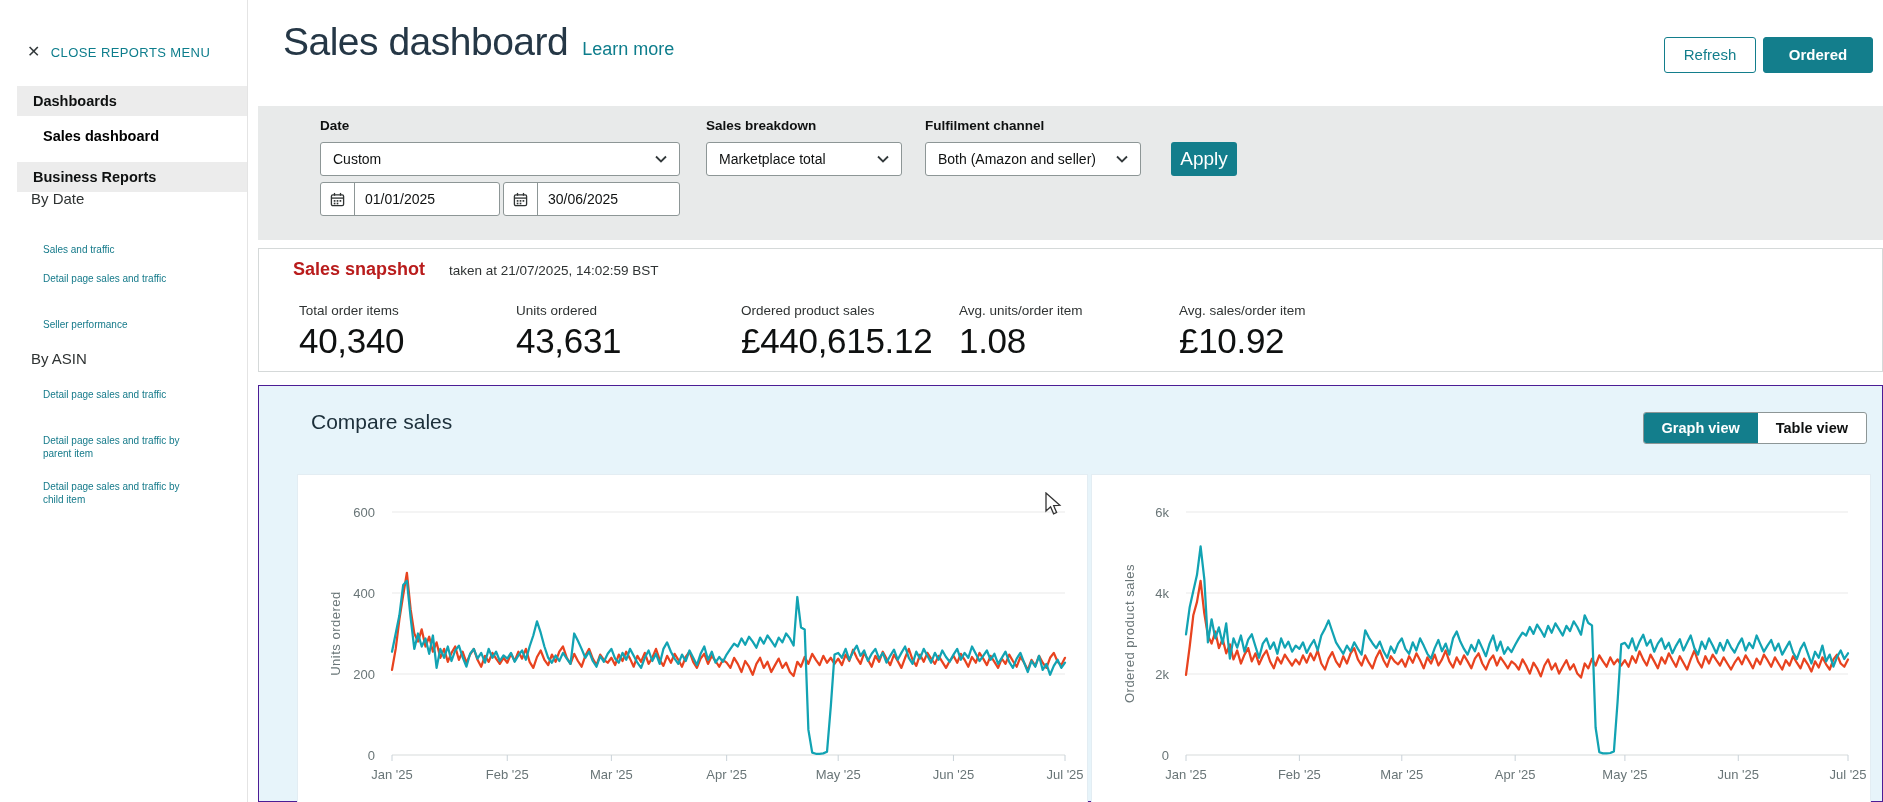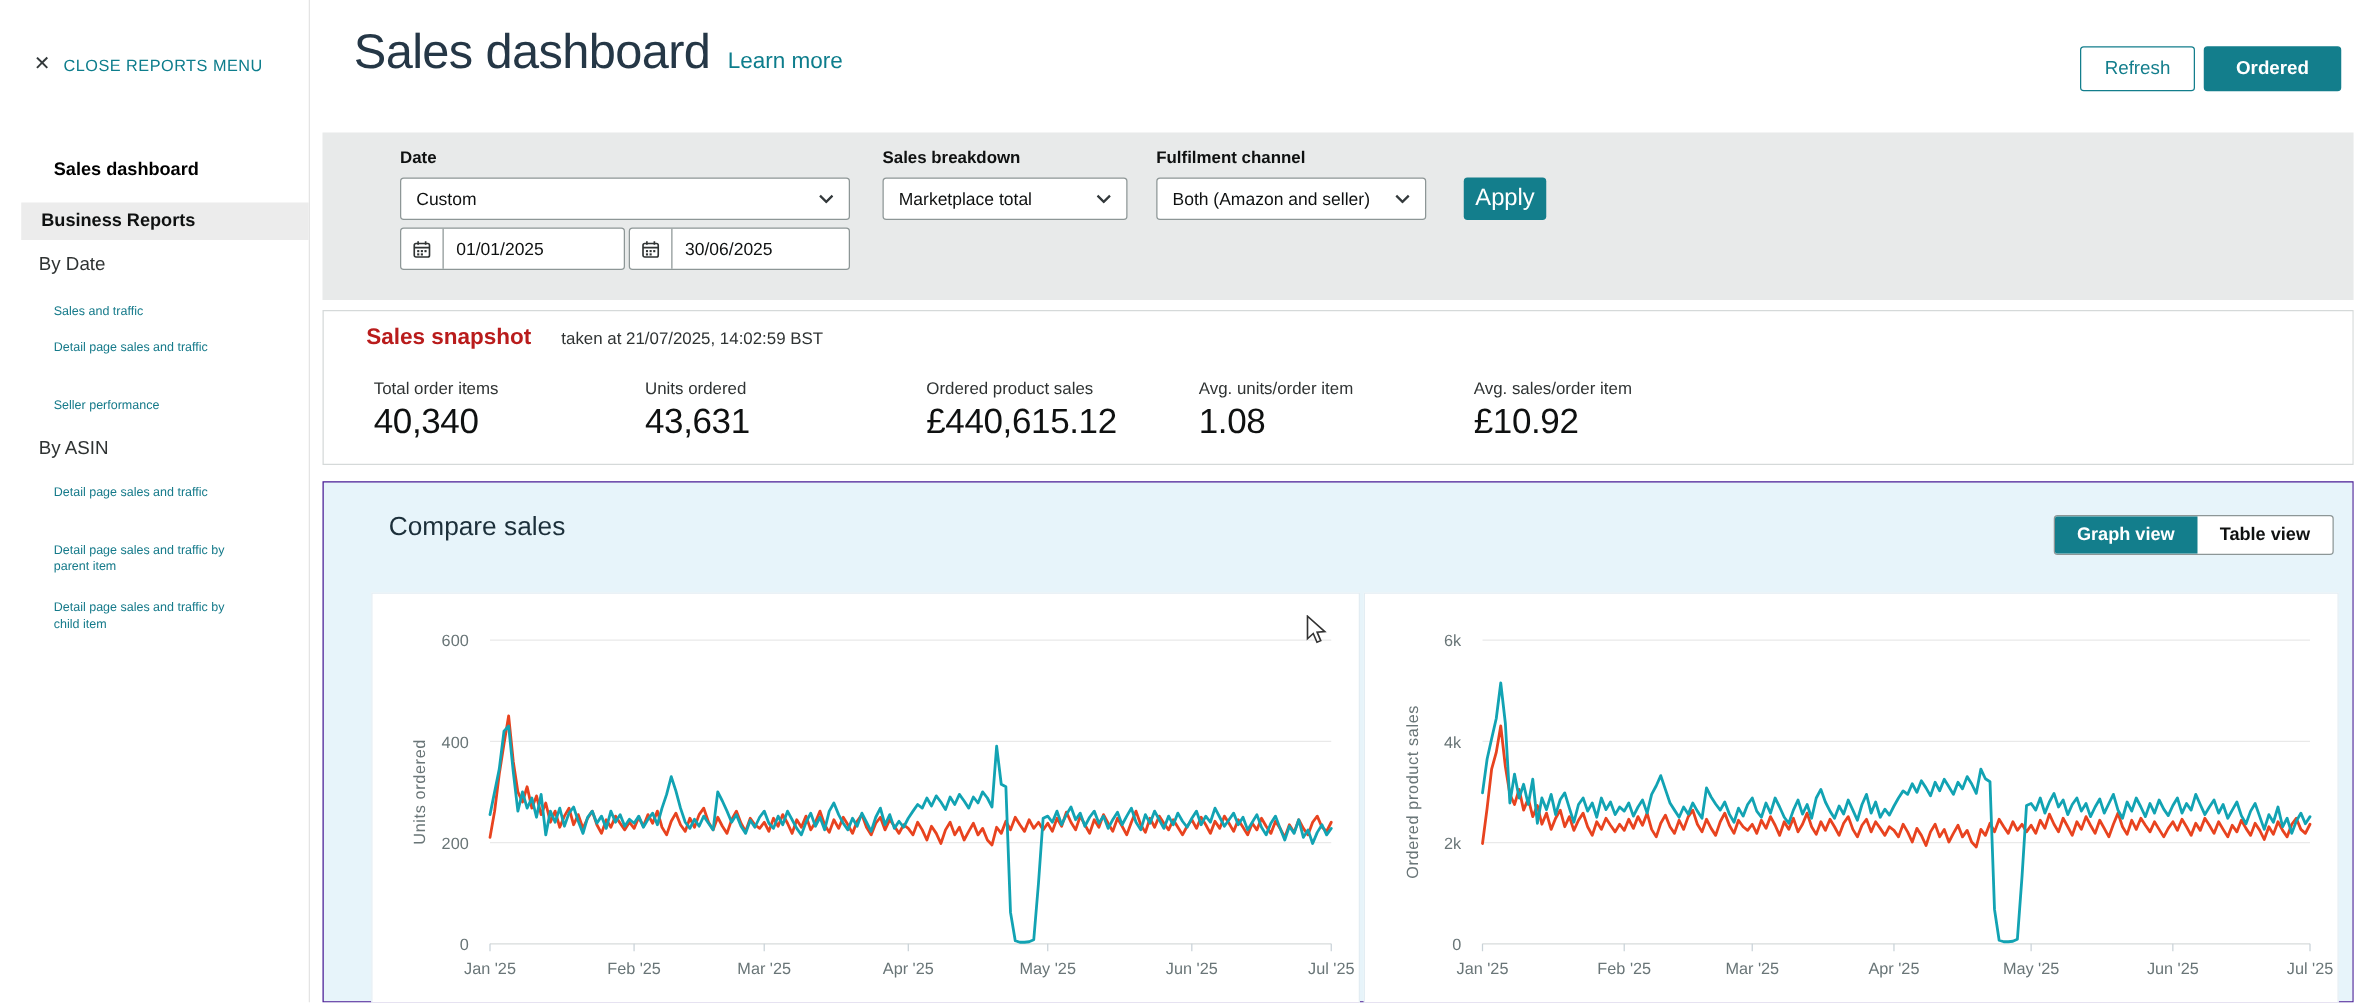--- a/index.html
+++ b/index.html
@@ -51,21 +51,21 @@
     padding:0 10px; font-family:inherit; background:transparent; }
 
   
   .snapshot { position:absolute; left:10px; right:0; top:248px; height:124px; background:#fff;
     border:1px solid #d5d9d9; }
   .snap-head { position:absolute; left:34px; top:10px; display:flex; align-items:baseline; gap:24px; }
   .snap-title { font-size:18px; color:#b91c1c; font-weight:700; }
   .snap-taken { font-size:13.5px; color:#2f3333; }
   .metric { position:absolute; top:54px; }
   .metric .m-label { font-size:13.5px; color:#2f3333; }
-  .metric .m-value { font-size:28px; color:#0f1111; margin-top:3px; letter-spacing:-.3px; }
+  .metric .m-value { font-size:35px; color:#0f1111; margin-top:3px; letter-spacing:-.3px; }
 
   
   .compare { position:absolute; left:10px; right:0; top:385px; height:417px;
     background:#e7f4fa; border:1px solid #4c1d95; }
   .compare-title { position:absolute; left:52px; top:24px; font-size:21px; color:#1c2f3a; }
   .view-toggle { position:absolute; right:15px; top:26px; display:flex; height:32px;
     border:1px solid #8d9696; border-radius:3px; overflow:hidden; background:#fff; }
   .view-toggle .seg { font-size:14.5px; line-height:30px; padding:0 18px; cursor:pointer;
     color:#0f1111; font-weight:bold; }
   .view-toggle .seg.active { background:#137e8c; color:#fff; }
@@ -81,23 +81,24 @@
   .mouse-cursor { position:absolute; left:1042px; top:492px; z-index:9; pointer-events:none; }
 </style>
 </head>
 <body>
 
 <div class="sidebar">
   <div class="close-menu">
     <span class="x">✕</span>
     <span>CLOSE REPORTS MENU</span>
   </div>
+  <div class="side-band" style="top:86px;">Dashboards</div>
   <div class="side-active" style="top:128px;">Sales dashboard</div>
   <div class="side-band" style="top:162px;">Business Reports</div>
-  <div class="side-group" style="top:203px;text-align:center;">By Date</div>
+  <div class="side-group" style="top:190px;text-align:center;">By Date</div>
   <div class="side-link" style="top:243px;">Sales and traffic</div>
   <div class="side-link" style="top:272px;">Detail page sales and traffic</div>
   <div class="side-link" style="top:318px;">Seller performance</div>
   <div class="side-group" style="top:350px;">By ASIN</div>
   <div class="side-link" style="top:388px;">Detail page sales and traffic</div>
   <div class="side-link" style="top:434px;">Detail page sales and traffic by parent item</div>
   <div class="side-link" style="top:480px;">Detail page sales and traffic by child item</div>
 </div>
 
 <div class="main">

